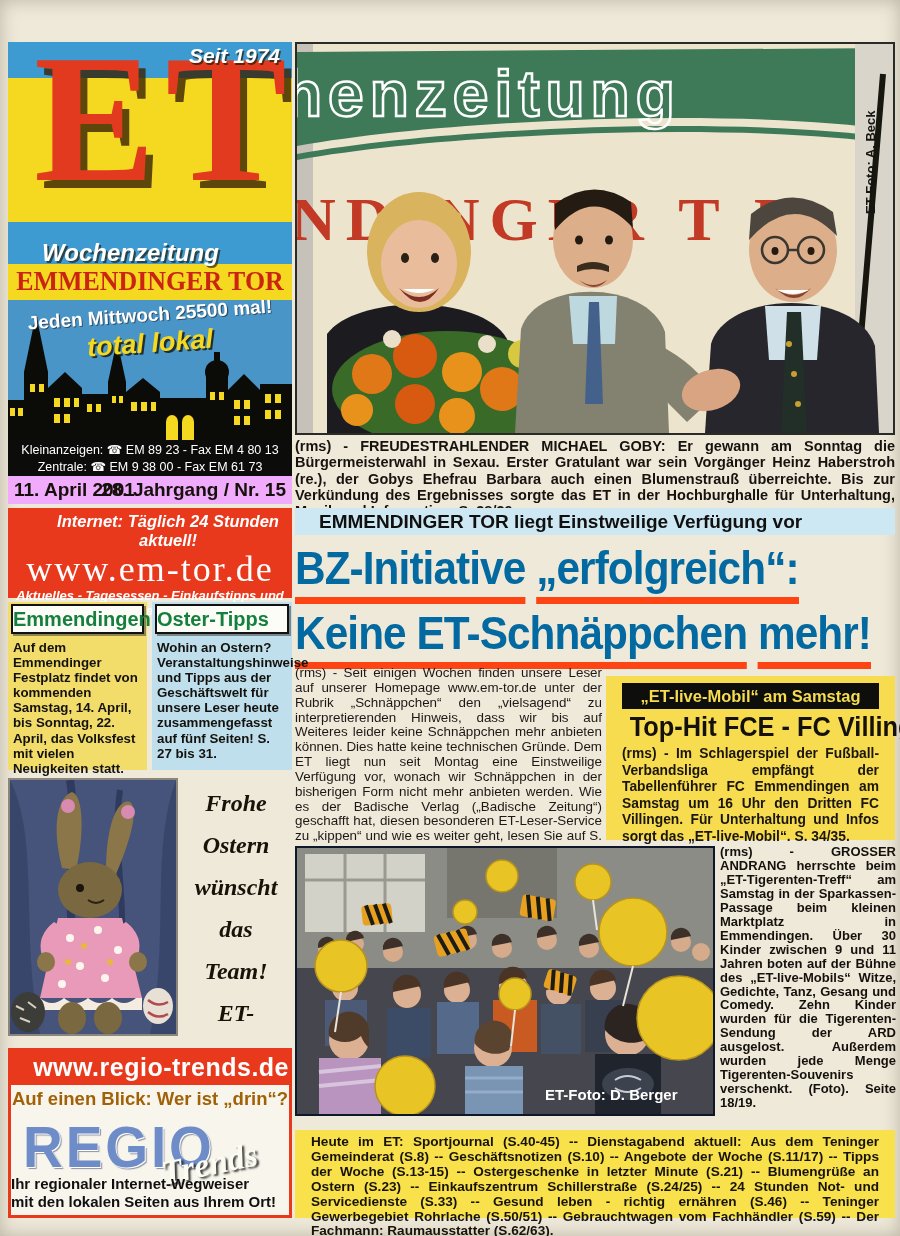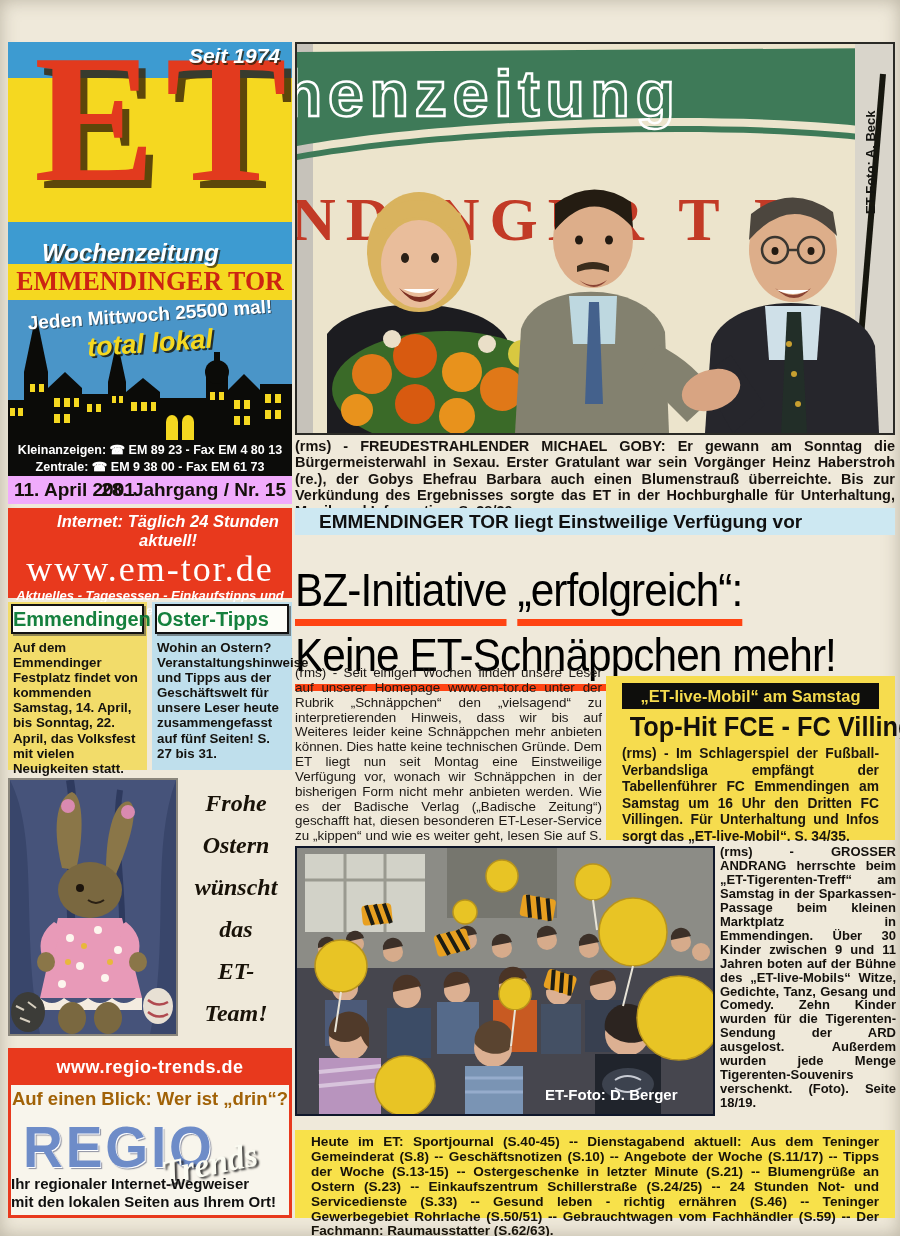--- a/index.html
+++ b/index.html
@@ -19,33 +19,33 @@
   #mh-weekly{position:absolute;top:197px;left:34px;color:#fff;font-weight:bold;font-style:italic;font-size:24px;
              text-shadow:2px 2px 0 rgba(40,30,10,.7);}
   #mh-title{position:absolute;top:224px;left:0;width:284px;text-align:center;font-family:"Liberation Serif",serif;
             font-weight:bold;font-size:27px;color:#cc2413;transform:scaleX(.96);transform-origin:50% 50%;}
   #mh-sky{position:absolute;top:258px;left:0;width:284px;height:140px;background:#4a95c8;overflow:hidden;}
   #mh-circ{position:absolute;top:4px;left:0;width:100%;text-align:center;color:#fff;font-weight:bold;font-size:19px;
            transform:rotate(-4deg);text-shadow:1px 1px 0 rgba(30,30,30,.6);}
   #mh-slogan{position:absolute;top:28px;left:0;width:100%;text-align:center;color:#f5d820;font-weight:bold;
              font-style:italic;font-size:27px;transform:rotate(-4deg);text-shadow:2px 2px 0 rgba(25,20,5,.8);}
   #mh-phones{position:absolute;top:398px;left:0;width:284px;height:36px;background:#0c0c0a;color:#fff;
-             font-weight:bold;font-size:12.5px;text-align:center;line-height:17px;padding-top:2px;box-sizing:border-box;}
+             font-weight:normal;font-size:12.5px;text-align:center;line-height:17px;padding-top:2px;box-sizing:border-box;}
   #mh-date{position:absolute;top:434px;left:0;width:284px;height:28px;background:#f0abfc;color:#15100a;
            font-weight:bold;font-size:19px;line-height:28px;}
   #mh-date .d1{position:absolute;left:6px;}
   #mh-date .d2{position:absolute;right:6px;}
   
   #tphoto{left:295px;top:42px;width:600px;height:393px;background:#4d7c0f;border:2px solid #2a2a26;box-sizing:border-box;}
   #tp-caption{left:295px;top:438px;width:600px;height:66px;font-weight:bold;font-size:14.5px;line-height:16.3px;
               text-align:justify;color:#16120e;}
   
   #kicker{left:295px;top:508px;width:600px;height:27px;background:#cde8f2;color:#101010;font-weight:bold;
           font-size:19px;line-height:27px;padding-left:24px;box-sizing:border-box;}
-  #headline{left:295px;top:561px;width:600px;color:#000000;font-weight:normal;}
+  #headline{left:295px;top:539px;width:600px;color:#0369a1;font-weight:bold;}
   .hl-line{transform:scaleX(.9);transform-origin:0 50%;white-space:nowrap;font-size:47px;line-height:57px;
            letter-spacing:-1px;}
   .hl-u{display:inline-block;border-bottom:7px solid #ff4413;padding-bottom:1px;}
   #lead-body{left:295px;top:666px;width:307px;height:176px;font-size:13.4px;line-height:14.85px;text-align:justify;
              color:#1c1815;}
   
   #sport{left:606px;top:676px;width:289px;height:164px;background:#f6dc4e;box-sizing:border-box;padding:7px 16px 0;}
   #sport-kicker{background:#0e0e0c;color:#f6dc4e;font-weight:bold;font-size:16.5px;text-align:center;
                 height:26px;line-height:26px;}
   #sport-headline{font-weight:bold;font-size:27px;text-align:center;color:#14100c;margin-top:3px;
@@ -60,21 +60,21 @@
   #pan-em{left:8px;width:139px;background:#f2dc6a;}
   #pan-os{left:152px;width:140px;background:#bfdfec;}
   .panel .ptitle{position:absolute;top:2px;left:3px;right:3px;background:#fdfdf8;border:2px solid #111;
                  box-shadow:2px 2px 0 rgba(60,60,60,.55);font-weight:bold;font-size:20px;
                  height:26px;line-height:26px;color:#15803d;}
   .panel .pbody{font-weight:bold;font-size:13.3px;line-height:15.1px;color:#14120e;margin-top:6px;}
   #bunny{left:8px;top:778px;width:170px;height:258px;border:2px solid #8a867c;box-sizing:border-box;background:#46537a;}
   #easter{left:182px;top:782px;width:108px;height:252px;text-align:center;font-family:"Liberation Serif",serif;
           font-weight:bold;font-style:italic;font-size:24px;line-height:42px;color:#181208;}
   #regio{left:8px;top:1048px;width:284px;height:170px;background:#f8f5ec;border:3px solid #e8391d;box-sizing:border-box;}
-  #regio .rurl{background:#e8391d;color:#fff;font-weight:bold;font-size:18px;text-align:center;height:34px;
+  #regio .rurl{background:#e8391d;color:#fff;font-weight:bold;font-size:25px;text-align:right;height:34px;
                line-height:33px;letter-spacing:.5px;}
   #regio .rhead{font-weight:bold;font-size:18.5px;text-align:center;color:#a16207;margin-top:3px;}
   #regio .rlogo{position:absolute;top:62px;left:12px;font-weight:bold;font-size:58px;color:#6e8cc8;
                 letter-spacing:3px;transform:scaleX(.95);transform-origin:0 50%;text-shadow:1px 1px 0 #fff,2px 2px 1px rgba(40,50,90,.5);}
   #regio .rscript{position:absolute;top:94px;left:150px;font-family:"Liberation Serif",serif;font-weight:bold;
                   font-style:italic;font-size:34px;color:#fbfbf2;transform:rotate(-12deg);
                   text-shadow:2px 2px 2px rgba(20,20,20,.8);}
   #regio .rfoot{position:absolute;bottom:4px;left:0;width:100%;font-weight:bold;font-size:15px;
                 line-height:18px;color:#101010;}
   
@@ -315,22 +315,22 @@
       <path d="M6,226 l8,4 m4,-8 l8,6 m-16,10 l10,4" stroke="#d8d0c0" stroke-width="2"></path>
       <ellipse cx="148" cy="226" rx="15" ry="18" fill="#e8e0d4"></ellipse>
       <path d="M138,220 q10,8 20,2 m-20,10 q10,8 20,2" stroke="#b04a50" stroke-width="2.5" fill="none"></path>
     </svg>
   </div>
   <div id="easter" class="abs">
     <div>Frohe</div>
     <div>Ostern</div>
     <div>wünscht</div>
     <div>das</div>
+    <div>Team!</div>
     <div>ET-</div>
-    <div>Team!</div>
   </div>
 
   <div id="regio" class="abs">
     <div class="rurl">www.regio-trends.de</div>
     <div class="rhead">Auf einen Blick: Wer ist „drin“?</div>
     <div class="rlogo">REGIO</div>
     <div class="rscript">Trends</div>
     <div class="rfoot">
       <div>Ihr regionaler Internet-Wegweiser</div>
       <div>mit den lokalen Seiten aus Ihrem Ort!</div>

